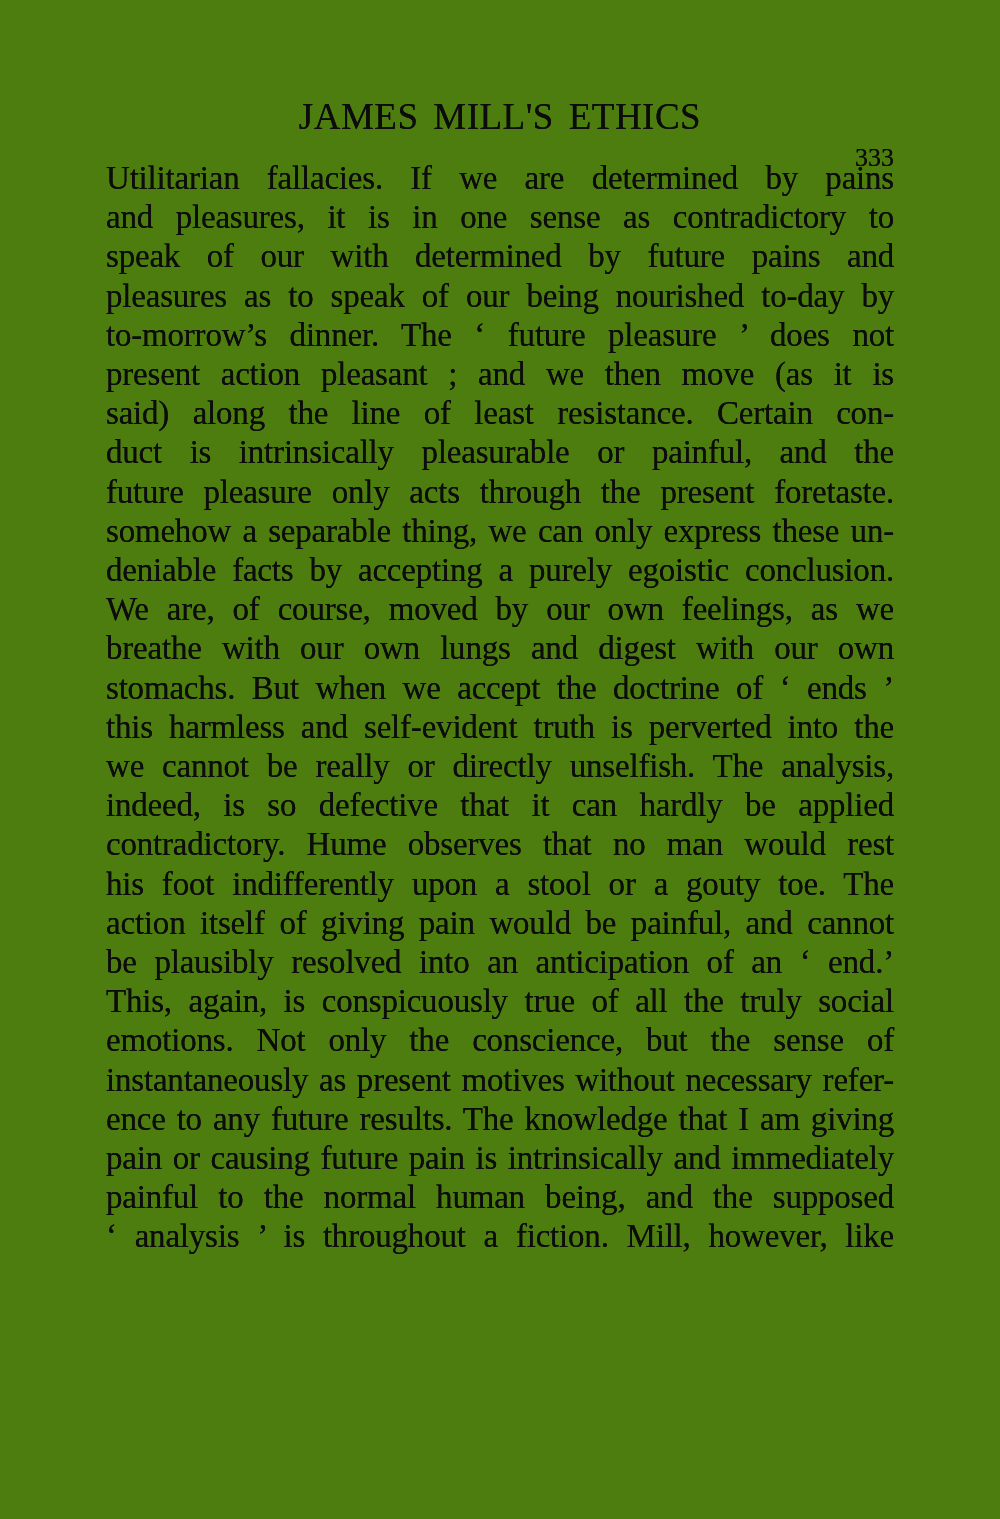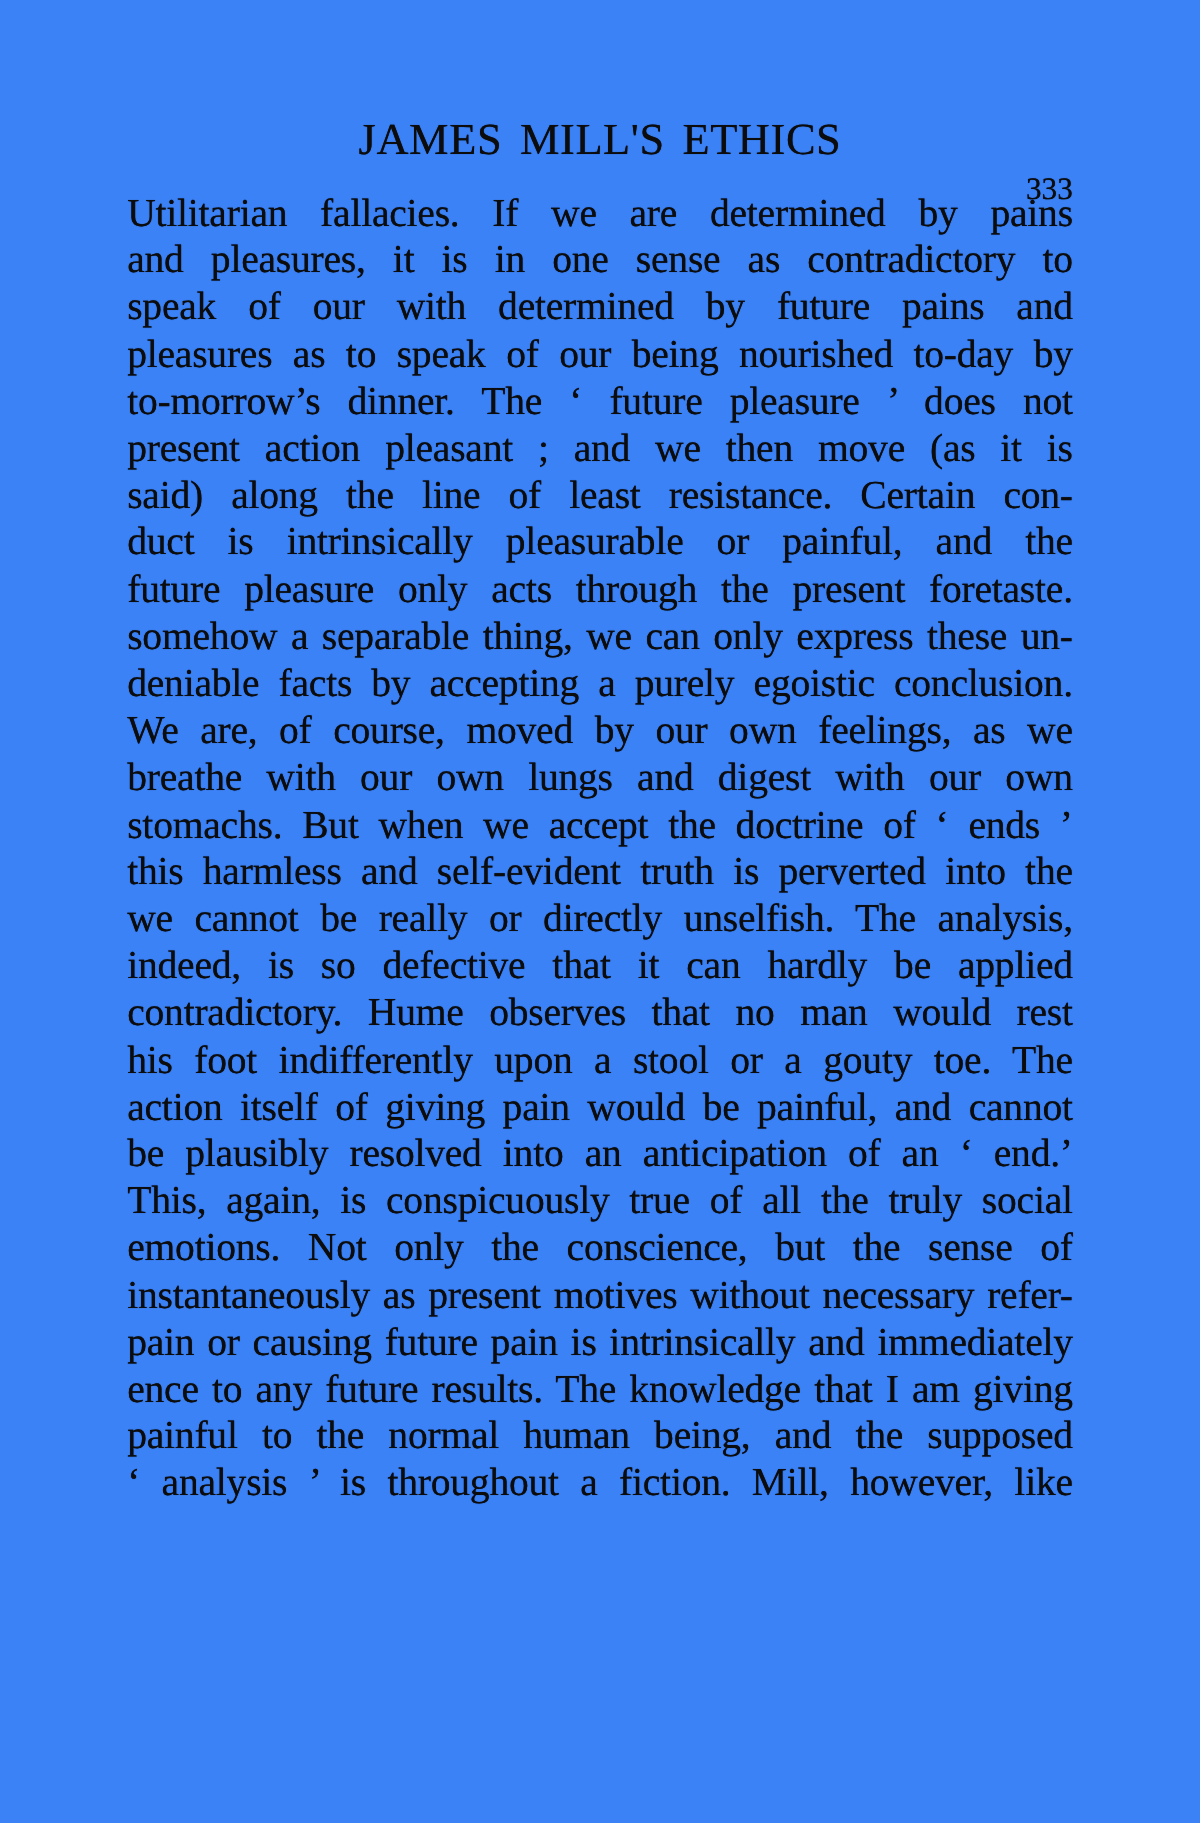--- a/index.html
+++ b/index.html
@@ -4,21 +4,21 @@
 <style>
   html, body {
     margin: 0;
     padding: 0;
     background: #ffffff;
   }
   .page {
     position: relative;
     width: 1000px;
     height: 1519px;
-    background: #3b82f6;
+    background: #4d7c0f;
     overflow: hidden;
     font-family: "Liberation Serif", "DejaVu Serif", serif;
     color: #0c0c0c;
   }
   .header {
     position: absolute;
     left: 106px;
     top: 98px;
     width: 788px;
     height: 40px;
@@ -86,19 +86,19 @@
     <div class="line">this harmless and self-evident truth is perverted into the</div>
     <div class="line">we cannot be really or directly unselfish.  The analysis,</div>
     <div class="line">indeed, is so defective that it can hardly be applied</div>
     <div class="line">contradictory.  Hume observes that no man would rest</div>
     <div class="line">his foot indifferently upon a stool or a gouty toe.  The</div>
     <div class="line">action itself of giving pain would be painful, and cannot</div>
     <div class="line">be plausibly resolved into an anticipation of an ‘ end.’</div>
     <div class="line">This, again, is conspicuously true of all the truly social</div>
     <div class="line">emotions.  Not only the conscience, but the sense of</div>
     <div class="line">instantaneously as present motives without necessary refer-</div>
+    <div class="line">ence to any future results.  The knowledge that I am giving</div>
     <div class="line">pain or causing future pain is intrinsically and immediately</div>
-    <div class="line">ence to any future results.  The knowledge that I am giving</div>
     <div class="line">painful to the normal human being, and the supposed</div>
     <div class="line">‘ analysis ’ is throughout a fiction.  Mill, however, like</div>
   </div>
 
 </div>
 
 </body></html>

